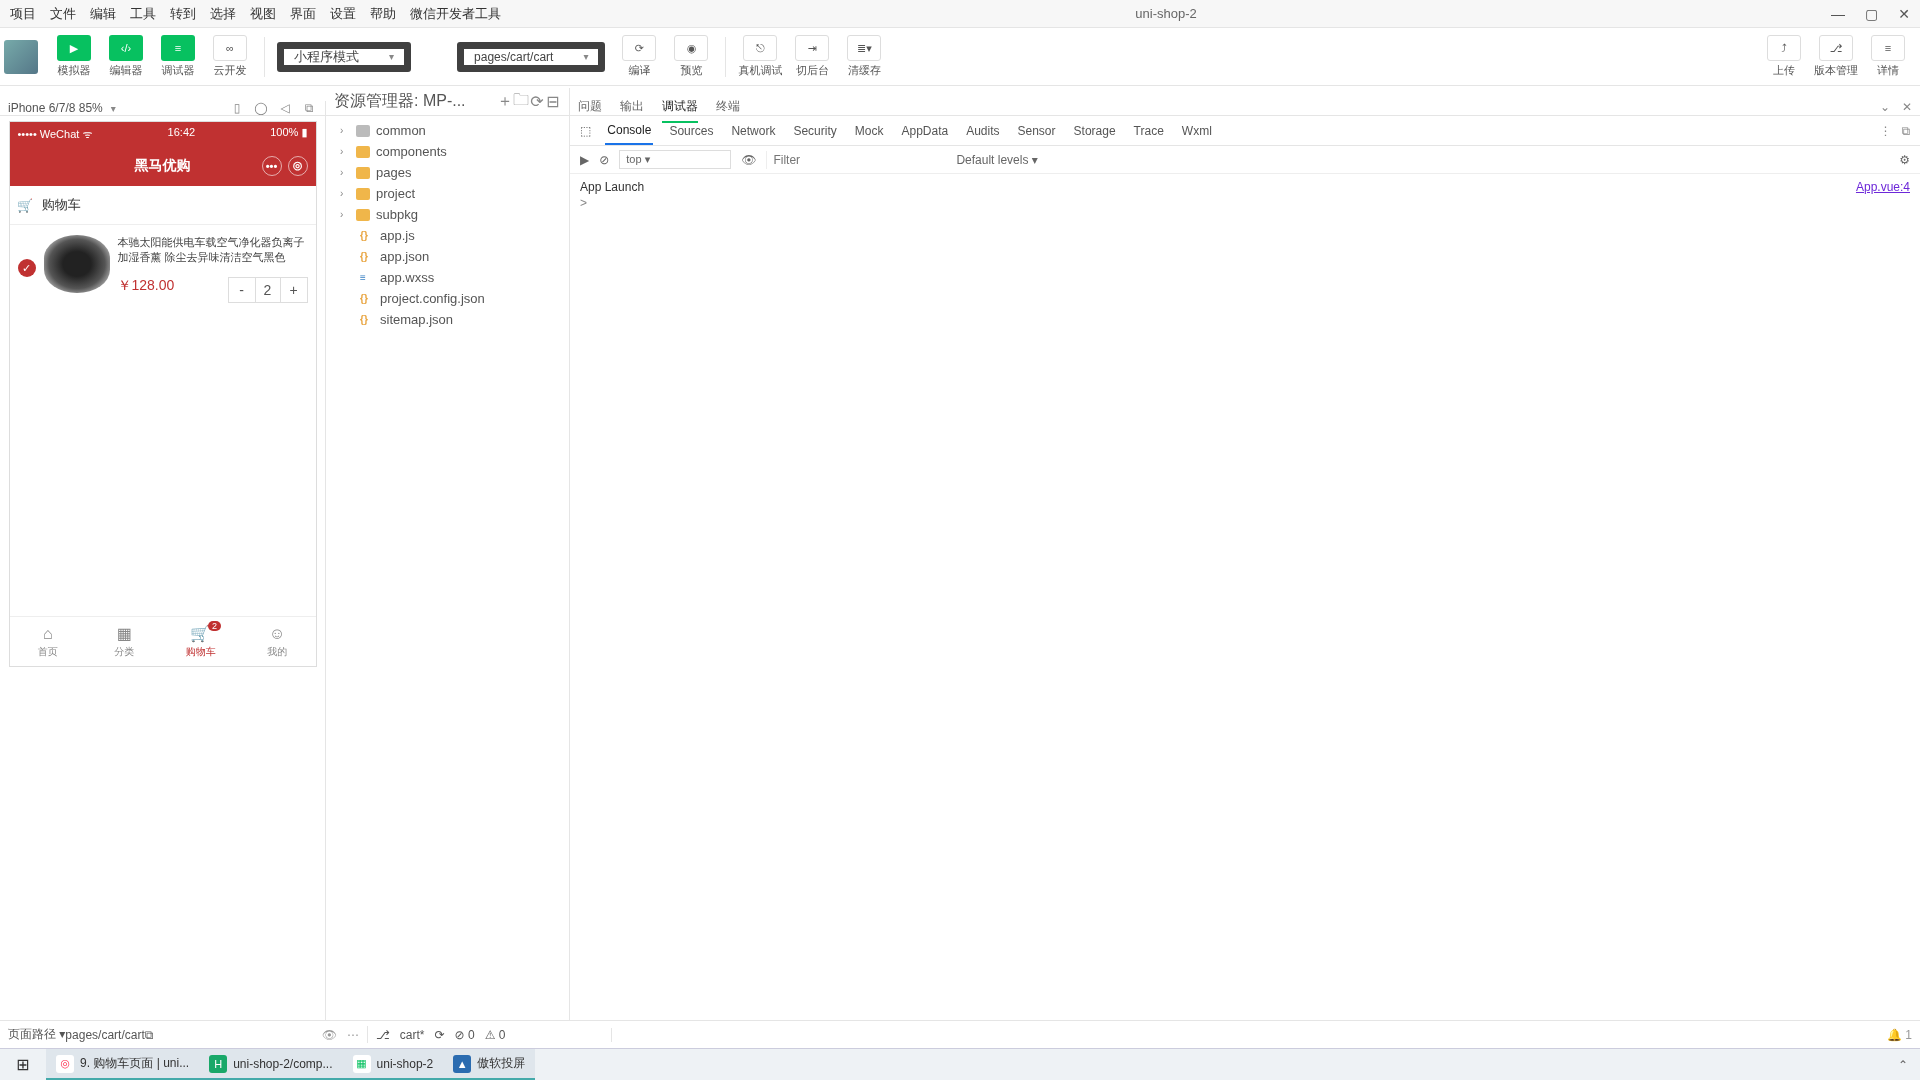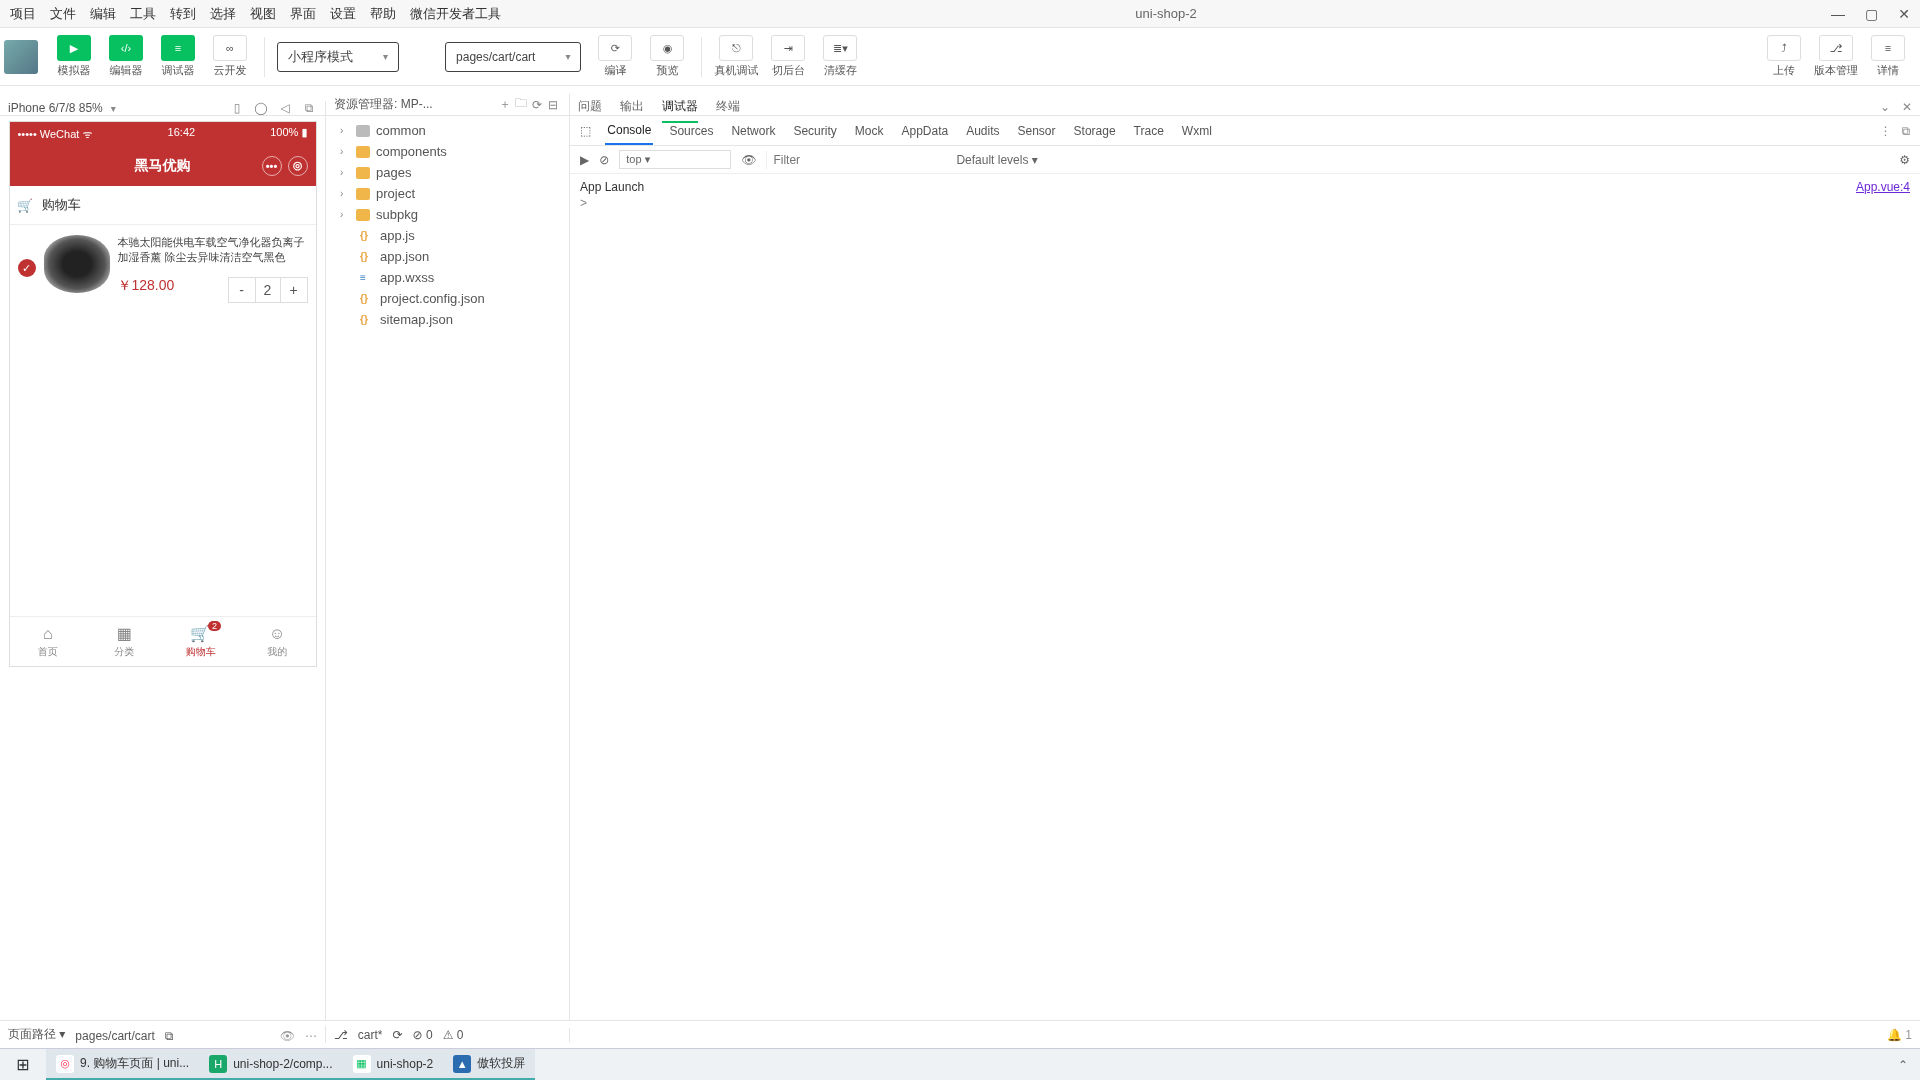--- a/index.html
+++ b/index.html
@@ -12,30 +12,30 @@
 .winbtns { display: flex; gap: 20px; font-size: 14px; color: #555; }
 
 
 .toolbar { height: 58px; border-bottom: 1px solid #e5e5e5; display: flex; align-items: center; padding: 0 10px 0 4px; gap: 8px; }
 .avatar { width: 34px; height: 34px; background: #8a9; border-radius: 3px; margin-right: 6px; background: linear-gradient(135deg,#7aa,#578); }
 .tbtn { display: flex; flex-direction: column; align-items: center; justify-content: center; width: 44px; font-size: 11px; color: #555; }
 .tbtn .box { width: 34px; height: 26px; border-radius: 3px; display: flex; align-items: center; justify-content: center; margin-bottom: 2px; }
 .tbtn.green .box { background: #07c160; color: #fff; }
 .tbtn.plain .box { color: #555; border: 1px solid #ddd; }
 .vsep { width: 1px; height: 40px; background: #e5e5e5; margin: 0 4px; }
-.dd { height: 30px; border: 1px solid #404040; border-radius: 3px; display: flex; align-items: center; padding: 0 10px; font-size: 13px; color: #444; gap: 30px; }
+.dd { height: 30px; border: 7px solid #404040; border-radius: 3px; display: flex; align-items: center; padding: 0 10px; font-size: 13px; color: #444; gap: 30px; }
 .dd.small { font-size: 12px; }
 .spacer { flex: 1; }
 .caret { font-size: 10px; color: #888; }
 
 
 .subrow { height: 30px; border-bottom: 1px solid #e5e5e5; display: flex; align-items: flex-end; }
 .subrow .devcell { width: 326px; display: flex; align-items: center; padding: 0 8px; gap: 8px; font-size: 12px; color: #555; border-right: 1px solid #e5e5e5; }
 .subrow .devcell .di { width: 16px; text-align: center; color: #888; }
-.subrow .expcell { width: 244px; display: flex; align-items: center; padding: 0 8px; font-size: 12px; color: #555; border-right: 1px solid #e5e5e5; }
+.subrow .expcell { width: 244px; display: flex; align-items: center; padding: 0 8px; font-size: 16px; color: #555; border-right: 1px solid #e5e5e5; }
 .subrow .expcell .ei { width: 16px; text-align: center; color: #888; }
 .subrow .dtabs { flex: 1; display: flex; align-items: center; padding: 0 8px; gap: 18px; font-size: 12px; color: #666; }
 .subrow .dtabs .t.active { color: #222; border-bottom: 2px solid #07c160; padding-bottom: 6px; margin-bottom: -8px; }
 .subrow .dtabs .r { margin-left: auto; display: flex; gap: 12px; color: #888; }
 
 
 .main { display: flex; height: calc(100vh - 28px - 58px - 30px - 28px - 32px); }
 
 
 .sim { width: 326px; border-right: 1px solid #e5e5e5; display: flex; flex-direction: column; align-items: center; padding-top: 6px; }
@@ -84,21 +84,21 @@
 .dfilter { height: 28px; border-bottom: 1px solid #eee; display: flex; align-items: center; gap: 10px; padding: 0 10px; font-size: 12px; color: #666; }
 .dfilter .sel { border: 1px solid #ddd; padding: 2px 80px 2px 6px; font-size: 11px; }
 .dfilter input { border: none; outline: none; font-size: 12px; flex: 0 0 180px; padding: 2px 6px; border-left: 1px solid #eee; }
 .console { flex: 1; font-family: Consolas, monospace; font-size: 12px; padding: 4px 10px; }
 .console .line { display: flex; justify-content: space-between; padding: 2px 0; }
 .console .src { color: #6d28d9; text-decoration: underline; }
 .console .p { color: #888; }
 
 
 .foot1 { height: 28px; border-top: 1px solid #e5e5e5; display: flex; align-items: center; font-size: 12px; color: #555; }
-.foot1 .fc1 { width: 326px; display: flex; align-items: flex-end; gap: 10px; padding: 0 8px; border-right: 1px solid #e5e5e5; }
+.foot1 .fc1 { width: 368px; display: flex; align-items: center; padding: 0 8px; border-right: 1px solid #e5e5e5; }
 .foot1 .fc1 .r { margin-left: auto; display: flex; gap: 10px; color: #999; }
 .foot1 .fc2 { width: 244px; display: flex; align-items: center; gap: 10px; padding: 0 8px; border-right: 1px solid #e5e5e5; }
 .foot1 .fc3 { flex: 1; display: flex; align-items: center; gap: 10px; padding: 0 8px; justify-content: flex-end; color: #999; }
 
 
 .taskbar { height: 32px; background: #eef2f5; border-top: 1px solid #ccd; display: flex; align-items: stretch; }
 .taskbar .start { width: 46px; display: flex; align-items: center; justify-content: center; font-size: 16px; }
 .taskbar .tb { display: flex; align-items: center; gap: 6px; padding: 0 10px; font-size: 12px; border-bottom: 2px solid transparent; }
 .taskbar .tb.active { background: #dfe6ec; border-bottom-color: #4aa; }
 .taskbar .tb .tic { width: 18px; height: 18px; border-radius: 3px; display: flex; align-items: center; justify-content: center; color: #fff; font-size: 11px; }

